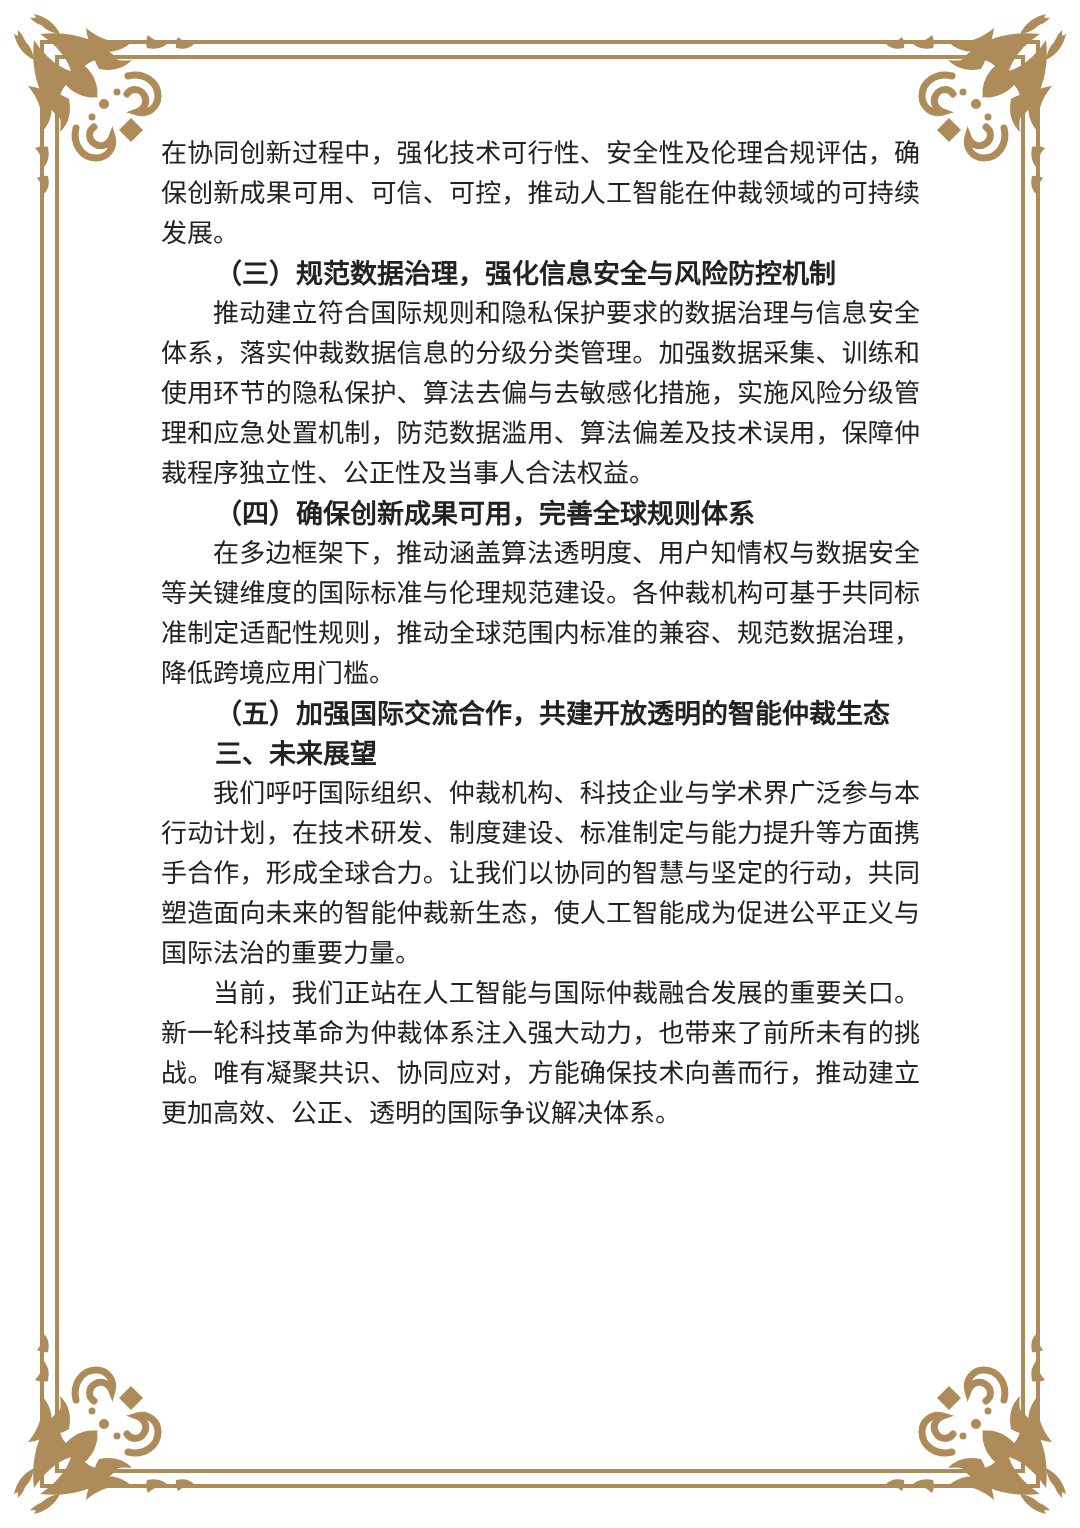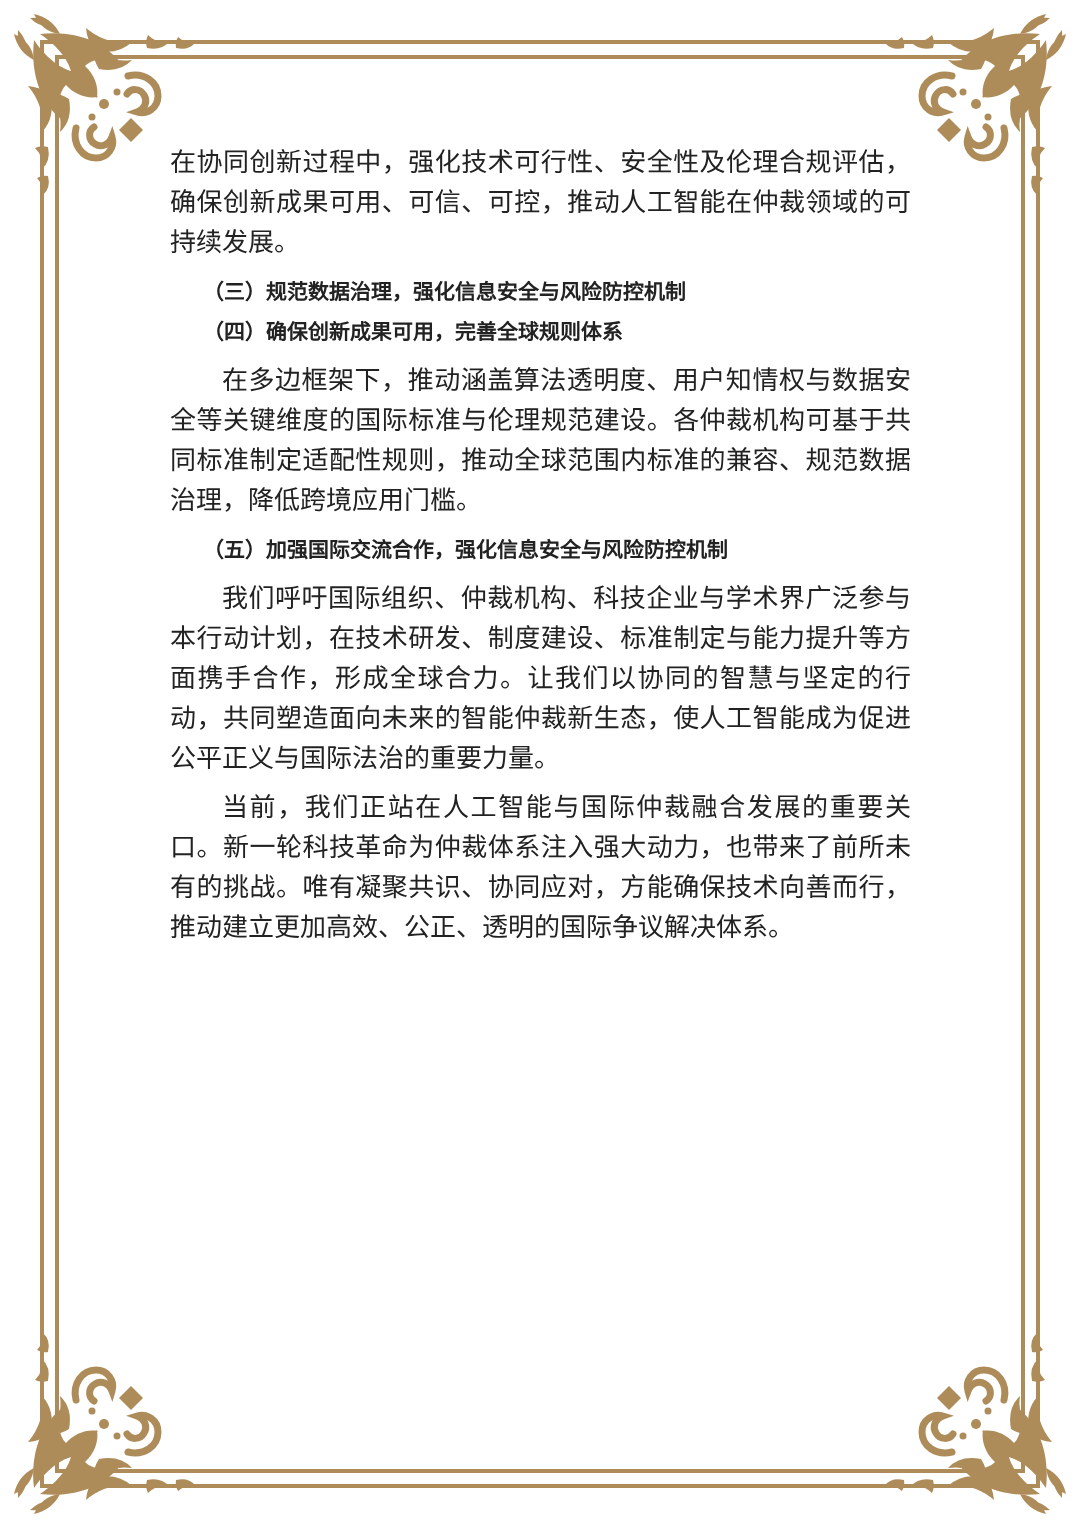--- a/index.html
+++ b/index.html
@@ -20,23 +20,23 @@
   .corner.bl{bottom:0;left:0;transform:scaleY(-1);}
   .corner.br{bottom:0;right:0;transform:scale(-1,-1);}
   
   .content{
     position:absolute;left:161px;top:134px;width:759px;
     color:var(--ink,#222222);
     font-size:26px;line-height:40px;
     text-align:justify;text-justify:inter-ideograph;
     word-break:break-all;
   }
-  .para{margin:9px;text-indent:2em;}
+  .para{margin:0;text-indent:2em;}
   .para.first{text-indent:0;}
-  .heading{margin:0;font-size:21px;font-weight:bold;text-indent:2em;line-height:40px;}
+  .heading{margin:0;font-size:27px;font-weight:bold;text-indent:2em;line-height:40px;}
 </style>
 </head>
 <body>
 
 <svg width="0" height="0" style="position:absolute" aria-hidden="true">
   <defs>
     <symbol id="corner-orn" viewBox="0 0 210 210">
       <g fill="currentColor" stroke="none">
         <g id="corner-orn-half">
 
@@ -78,20 +78,22 @@
   <svg class="corner bl">
       <use href="#corner-orn"></use>
     </svg>
   <svg class="corner br">
       <use href="#corner-orn"></use>
     </svg>
 
   <main class="content">
     <p class="para first">在协同创新过程中，强化技术可行性、安全性及伦理合规评估，确保创新成果可用、可信、可控，推动人工智能在仲裁领域的可持续发展。</p>
     <h3 class="heading">（三）规范数据治理，强化信息安全与风险防控机制</h3>
+    <p class="para">推动建立符合国际规则和隐私保护要求的数据治理与信息安全体系，落实仲裁数据信息的分级分类管理。加强数据采集、训练和使用环节的隐私保护、算法去偏与去敏感化措施，实施风险分级管理和应急处置机制，防范数据滥用、算法偏差及技术误用，保障仲裁程序独立性、公正性及当事人合法权益。</p>
     <h3 class="heading">（四）确保创新成果可用，完善全球规则体系</h3>
     <p class="para">在多边框架下，推动涵盖算法透明度、用户知情权与数据安全等关键维度的国际标准与伦理规范建设。各仲裁机构可基于共同标准制定适配性规则，推动全球范围内标准的兼容、规范数据治理，降低跨境应用门槛。</p>
-    <h3 class="heading">（五）加强国际交流合作，强化信息安全与风险防控机制</h3>
+    <h3 class="heading">（五）加强国际交流合作，共建开放透明的智能仲裁生态</h3>
+    <h3 class="heading">三、未来展望</h3>
     <p class="para">我们呼吁国际组织、仲裁机构、科技企业与学术界广泛参与本行动计划，在技术研发、制度建设、标准制定与能力提升等方面携手合作，形成全球合力。让我们以协同的智慧与坚定的行动，共同塑造面向未来的智能仲裁新生态，使人工智能成为促进公平正义与国际法治的重要力量。</p>
     <p class="para">当前，我们正站在人工智能与国际仲裁融合发展的重要关口。新一轮科技革命为仲裁体系注入强大动力，也带来了前所未有的挑战。唯有凝聚共识、协同应对，方能确保技术向善而行，推动建立更加高效、公正、透明的国际争议解决体系。</p>
   </main>
 
 </div>
 
 </body></html>

